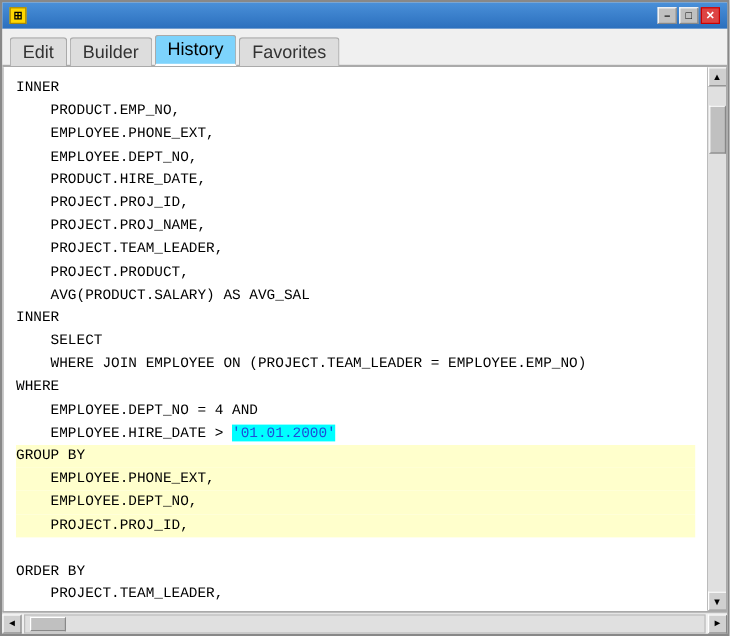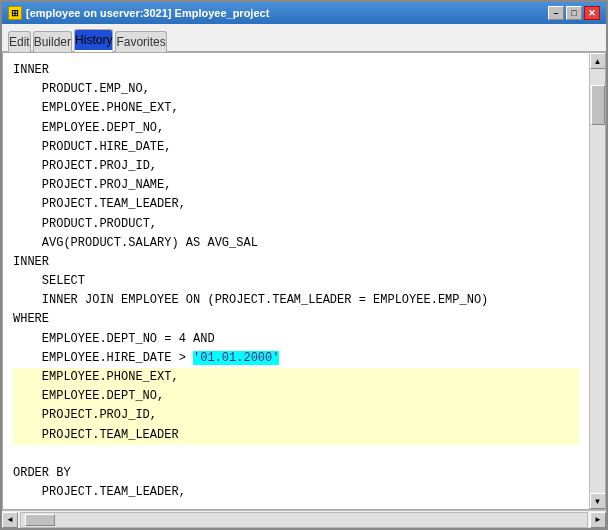--- a/index.html
+++ b/index.html
@@ -81,35 +81,35 @@
     .tab-bar {
       background: #f0f0f0;
       display: flex;
       align-items: flex-end;
       padding: 4px 6px 0 6px;
       border-bottom: 2px solid #aaa;
       flex-shrink: 0;
     }
 
     .tab {
-      padding: 3px 0;
+      padding: 3px 10px;
       border: 1px solid #aaa;
       border-bottom: none;
       background: #ddd;
       cursor: pointer;
-      font-size: 12px;
+      font-size: 15px;
       margin-right: 2px;
       border-radius: 3px 3px 0 0;
       color: #333;
       position: relative;
       bottom: -1px;
     }
 
     .tab.active {
-      background: #1d4ed8;
+      background: #7dd3fc;
       border-color: #aaa;
       border-bottom: 2px solid #fff;
       color: #000;
       font-weight: normal;
       z-index: 1;
     }
 
     .content-area {
       flex: 1;
       background: #fff;
@@ -206,38 +206,37 @@
       display: flex;
       align-items: center;
       justify-content: center;
       font-size: 8px;
       cursor: pointer;
       flex-shrink: 0;
     }
 
     .highlight-cyan {
       background-color: #00FFFF;
-      color: #701a75;
+      color: #1d4ed8;
     }
 
     .highlighted-line {
       background-color: #ffffcc;
       display: block;
       width: 100%;
     }
   </style>
 </head>
 <body>
 
 <div class="window">
 
   <div class="title-bar">
     <div class="title-bar-left">
       <div class="title-icon">⊞</div>
-      <span>[employee on userver:3021] Employee_project</span>
     </div>
     <div class="title-bar-buttons">
       <div class="title-btn">–</div>
       <div class="title-btn">□</div>
       <div class="title-btn close">✕</div>
     </div>
   </div>
 
   <div class="tab-bar">
     <div class="tab">Edit</div>
@@ -248,29 +247,29 @@
 
   <div class="content-area">
     <div class="code-area"><span>INNER</span>
     <span>PRODUCT.EMP_NO,</span>
     <span>EMPLOYEE.PHONE_EXT,</span>
     <span>EMPLOYEE.DEPT_NO,</span>
     <span>PRODUCT.HIRE_DATE,</span>
     <span>PROJECT.PROJ_ID,</span>
     <span>PROJECT.PROJ_NAME,</span>
     <span>PROJECT.TEAM_LEADER,</span>
-    <span>PRODUCT.PRODUCT,</span>
+    <span>PROJECT.PRODUCT,</span>
     <span>AVG(PRODUCT.SALARY) AS AVG_SAL</span>
 <span>INNER</span>
     <span>SELECT</span>
-    <span>INNER JOIN EMPLOYEE ON (PROJECT.TEAM_LEADER = EMPLOYEE.EMP_NO)</span>
+    <span>WHERE JOIN EMPLOYEE ON (PROJECT.TEAM_LEADER = EMPLOYEE.EMP_NO)</span>
 <span>WHERE</span>
     <span>EMPLOYEE.DEPT_NO = 4 AND</span>
     <span>EMPLOYEE.HIRE_DATE &gt; <span class="highlight-cyan">'01.01.2000'</span></span>
-<span class="highlighted-line">    EMPLOYEE.PHONE_EXT,</span><span class="highlighted-line">    EMPLOYEE.DEPT_NO,</span><span class="highlighted-line">    PROJECT.PROJ_ID,</span><span class="highlighted-line">    PROJECT.TEAM_LEADER</span>
+<span class="highlighted-line">GROUP BY</span><span class="highlighted-line">    EMPLOYEE.PHONE_EXT,</span><span class="highlighted-line">    EMPLOYEE.DEPT_NO,</span><span class="highlighted-line">    PROJECT.PROJ_ID,</span>
 <span>ORDER BY</span>
     <span>PROJECT.TEAM_LEADER,</span>
     
     
 </div>
 
     <div class="scrollbar-track">
       <div class="scrollbar-btn">▲</div>
       <div class="scrollbar-thumb"></div>
       <div style="flex:1"></div>

